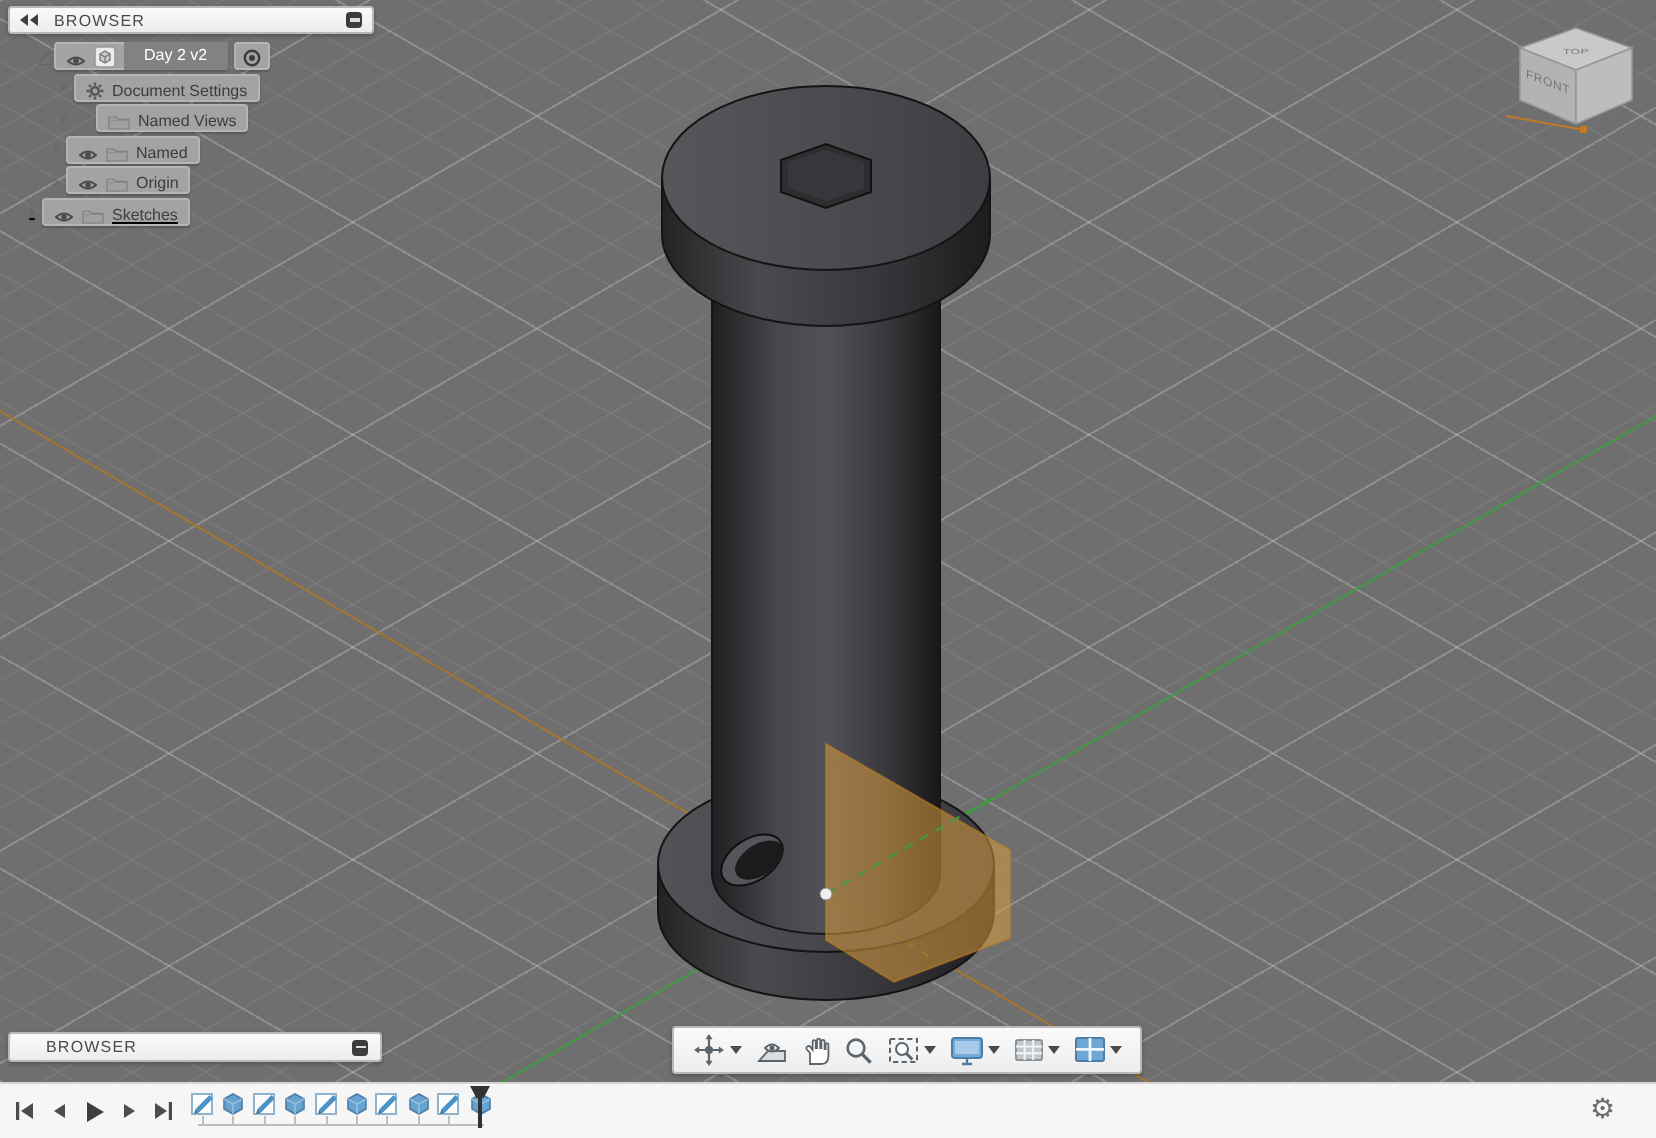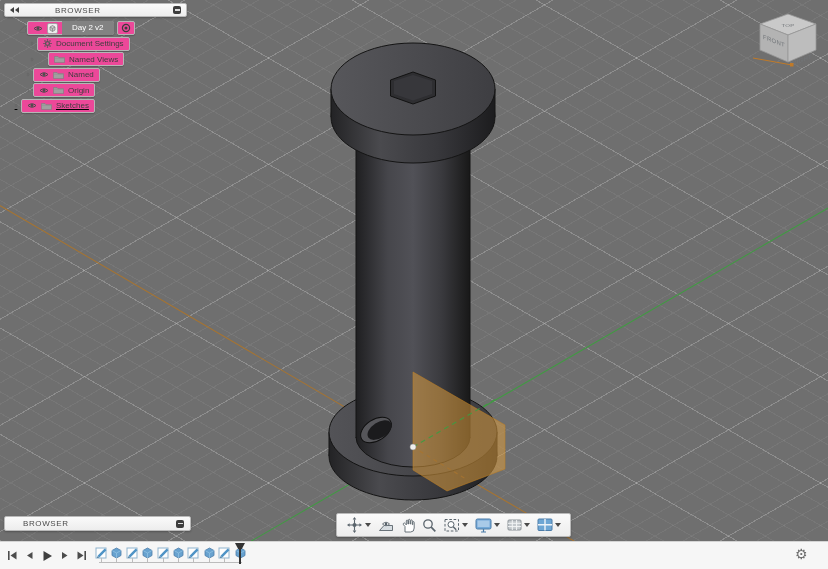--- a/index.html
+++ b/index.html
@@ -22,33 +22,33 @@
   #axis-x{left:0;top:205px;width:720px;border-top:1px solid var(--axis-x);transform:rotate(30.3deg);}
   #axis-y{left:240px;top:547px;width:680px;border-top:1px solid var(--axis-y);transform:rotate(-30deg);}
   #model-svg{position:absolute;left:0;top:0;}
   
   #viewcube{position:absolute;left:750px;top:10px;width:76px;height:62px;}
   #viewcube text{font-family:"Liberation Sans",sans-serif;font-size:6px;fill:#72767a;letter-spacing:.3px;}
   
   .panelbar{
     position:absolute;background:linear-gradient(#fafafa,#ededed);
     border:1px solid #b9b9b9;border-radius:2px;box-shadow:0 1px 2px rgba(0,0,0,.25);
-    display:flex;align-items:center;box-sizing:border-box;gap:28px;
+    display:flex;align-items:center;box-sizing:border-box;
   }
   #browser-header{left:4px;top:3px;width:183px;height:14px;padding:0 5px;}
   #comments-bar{left:4px;top:516px;width:187px;height:15px;padding:0 6px;}
   .panelbar .title{font-size:8px;color:#4a4a4a;letter-spacing:.6px;margin-left:8px;flex:1;}
   .dbl-arrow{display:flex;gap:1px;}
   .dbl-arrow i{width:0;height:0;border-top:3px solid transparent;border-bottom:3px solid transparent;border-right:4px solid #3f3f3f;}
   .panel-toggle{width:8px;height:8px;background:#3c3c3c;border-radius:2px;position:relative;}
   .panel-toggle::after{content:"";position:absolute;left:1.5px;top:3px;width:5px;height:1.5px;background:#ddd;}
   
   .tree-row{position:absolute;display:flex;align-items:center;}
   .pill{
-    display:inline-flex;align-items:center;height:14px;background:#ec4899;
+    display:inline-flex;align-items:flex-end;height:14px;background:#a3a3a3;
     border:1px solid #b5b5b5;border-radius:2px;box-shadow:0 1px 1px rgba(0,0,0,.2);
     padding:0 5px;gap:4px;box-sizing:border-box;
   }
   .pill .lbl{font-size:8px;color:#3d3d3d;white-space:nowrap;}
   .root-label{background:#828282;color:#fff;font-size:8px;height:14px;line-height:14px;
     padding:0 10px;margin:-1px -6px -1px 0;border-radius:0 2px 2px 0;white-space:nowrap;}
   .twisty{font-size:8px;color:#6f6f6f;width:8px;text-align:center;margin-right:1px;text-shadow:0 0 1px rgba(0,0,0,.3);}
   .icon{display:inline-flex;align-items:center;justify-content:center;}
   
   #nav-toolbar{left:336px;top:513px;height:24px;padding:0 7px;gap:3px;}

